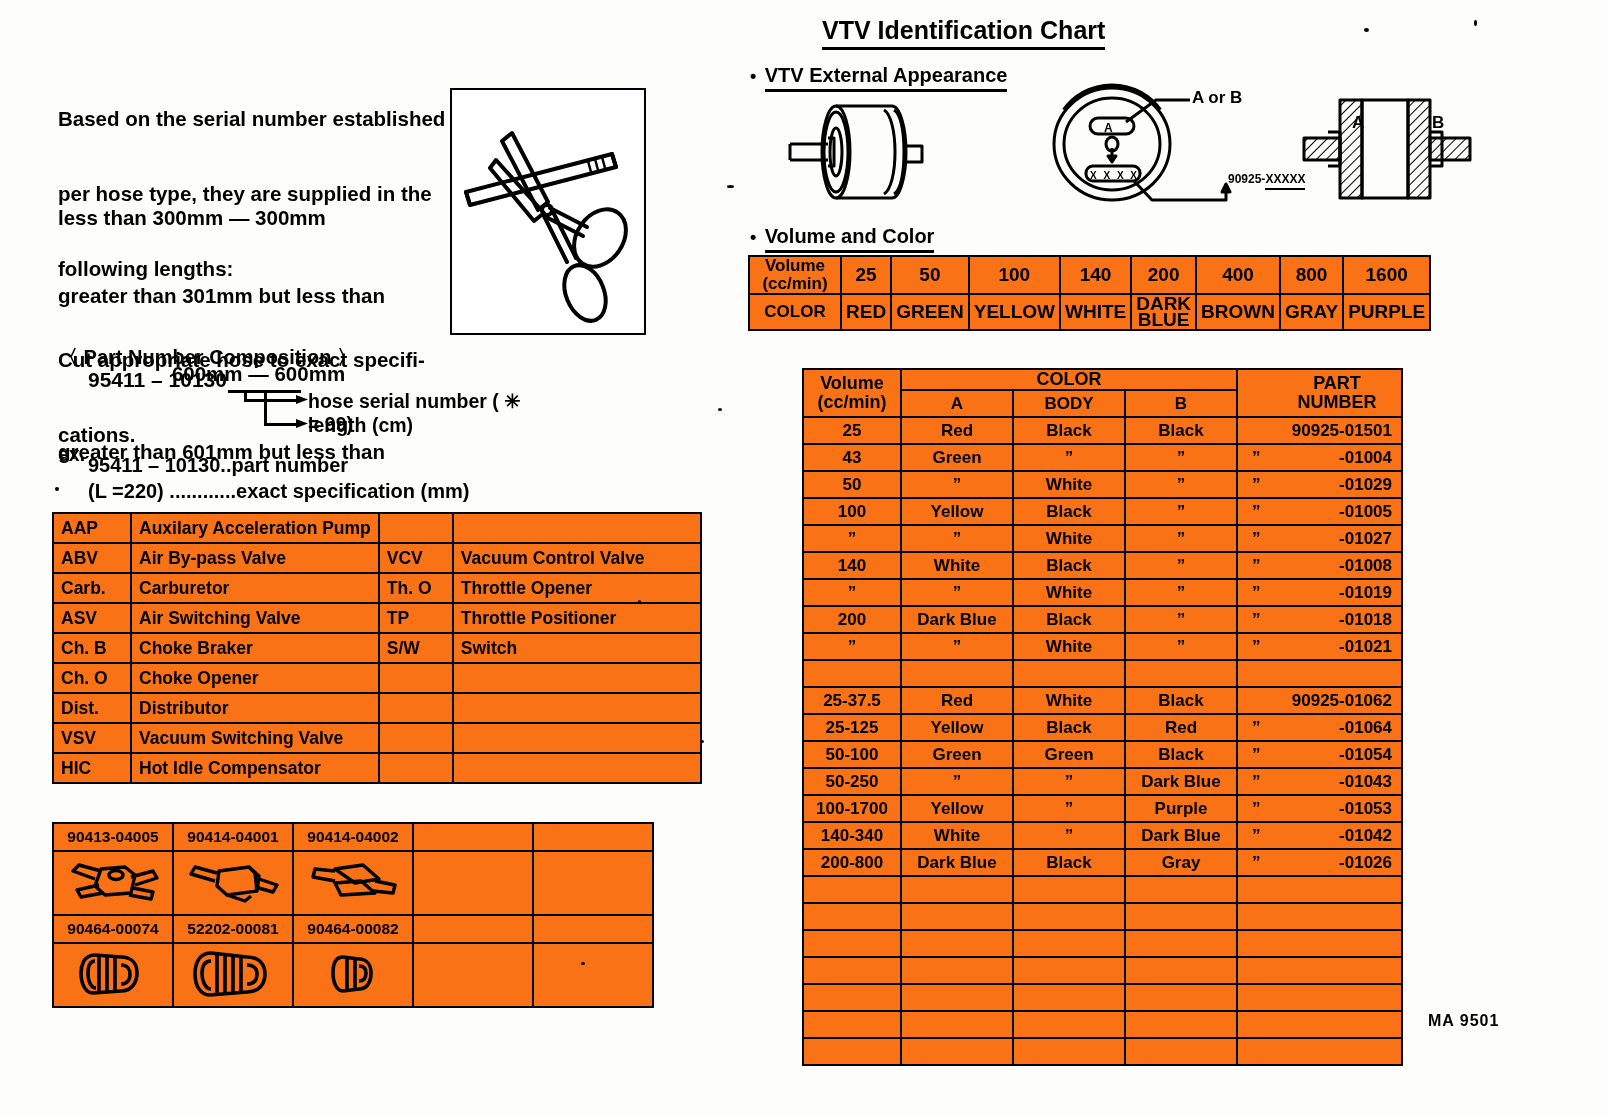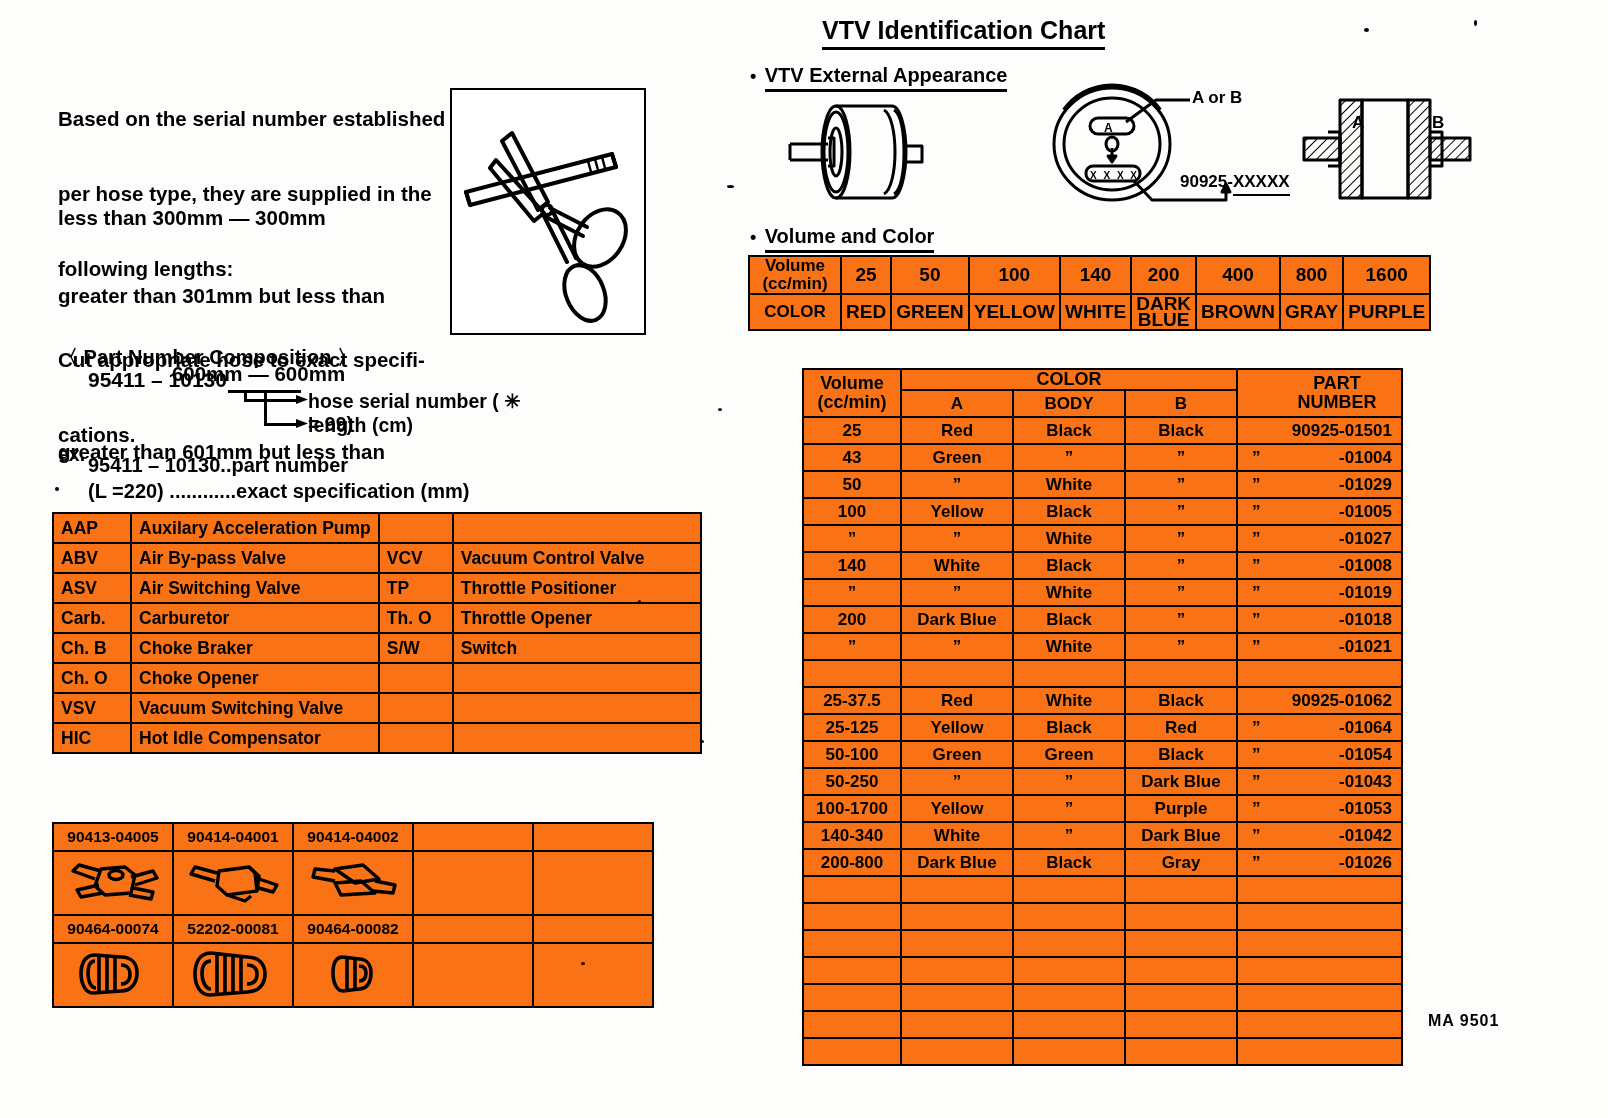--- a/index.html
+++ b/index.html
@@ -162,40 +162,46 @@
           <td class="code2"></td>
           <td class="desc2"></td>
         </tr>
         <tr>
           <td class="code">ABV</td>
           <td class="desc">Air By-pass Valve</td>
           <td class="code2">VCV</td>
           <td class="desc2">Vacuum Control Valve</td>
         </tr>
         <tr>
+          <td class="code">Carb.</td>
+          <td class="desc">Carburetor</td>
+          <td class="code2">Th. O</td>
+          <td class="desc2">Throttle Opener</td>
+        </tr>
+        <tr>
           <td class="code">ASV</td>
           <td class="desc">Air Switching Valve</td>
           <td class="code2">TP</td>
           <td class="desc2">Throttle Positioner</td>
         </tr>
         <tr>
-          <td class="code">Carb.</td>
-          <td class="desc">Carburetor</td>
-          <td class="code2">Th. O</td>
-          <td class="desc2">Throttle Opener</td>
-        </tr>
-        <tr>
           <td class="code">Ch. B</td>
           <td class="desc">Choke Braker</td>
           <td class="code2">S/W</td>
           <td class="desc2">Switch</td>
         </tr>
         <tr>
           <td class="code">Ch. O</td>
           <td class="desc">Choke Opener</td>
+          <td class="code2"></td>
+          <td class="desc2"></td>
+        </tr>
+        <tr>
+          <td class="code">Dist.</td>
+          <td class="desc">Distributor</td>
           <td class="code2"></td>
           <td class="desc2"></td>
         </tr>
         <tr>
           <td class="code">VSV</td>
           <td class="desc">Vacuum Switching Valve</td>
           <td class="code2"></td>
           <td class="desc2"></td>
         </tr>
         <tr>
@@ -351,21 +357,21 @@
         <path d="M86 40 L116 18 L150 18"></path>
 
         <path d="M94 99 L112 118 L186 118 L186 108"></path>
         <path d="M182 110 L186 102 L190 110 Z" fill="#000"></path>
       </g>
       <text x="64" y="50" font-family="Liberation Sans, sans-serif" font-size="12" font-weight="bold">A</text>
       <text x="50" y="97" font-family="Liberation Sans, sans-serif" font-size="10" font-weight="bold" letter-spacing="2">X X X X</text>
     </svg>
   </div>
   <div class="abs" style="left:1192px;top:88px;font-size:17px;font-weight:bold;">A or B</div>
-  <div class="abs" style="left:1180px;top:172px;font-size:17px;font-weight:bold;">
+  <div class="abs" style="left:1228px;top:172px;font-size:12px;font-weight:bold;">
     <span>90925-</span><span class="uline" style="border-bottom-width:2px;">XXXXX</span>
   </div>
 
   <div class="abs" style="left:1300px;top:86px;width:210px;height:130px;">
     <svg width="210" height="130" viewBox="0 0 210 130">
       <defs>
         <pattern id="hatch" width="7" height="7" patternTransform="rotate(45)" patternUnits="userSpaceOnUse">
           <line x1="0" y1="0" x2="0" y2="7" stroke="#000" stroke-width="2"></line>
         </pattern>
       </defs>

